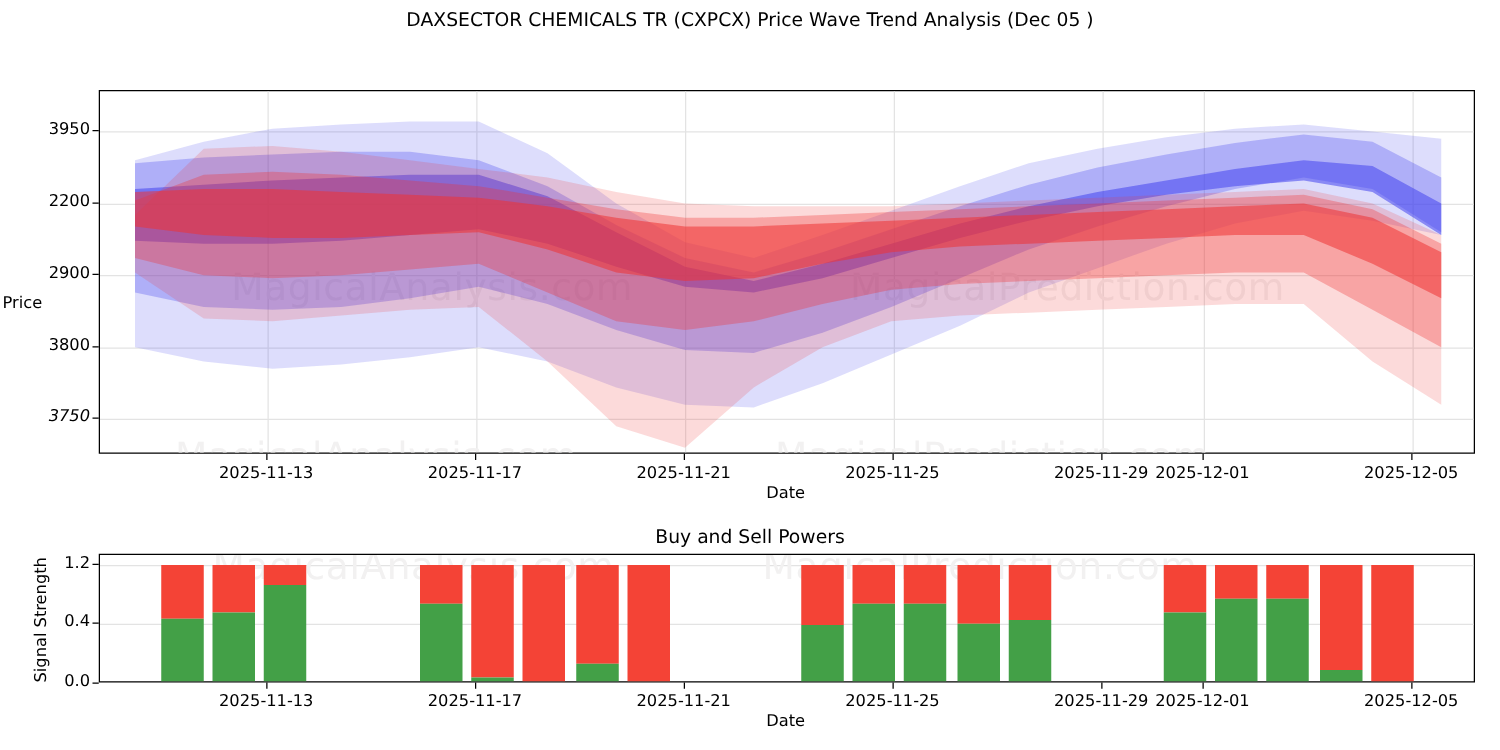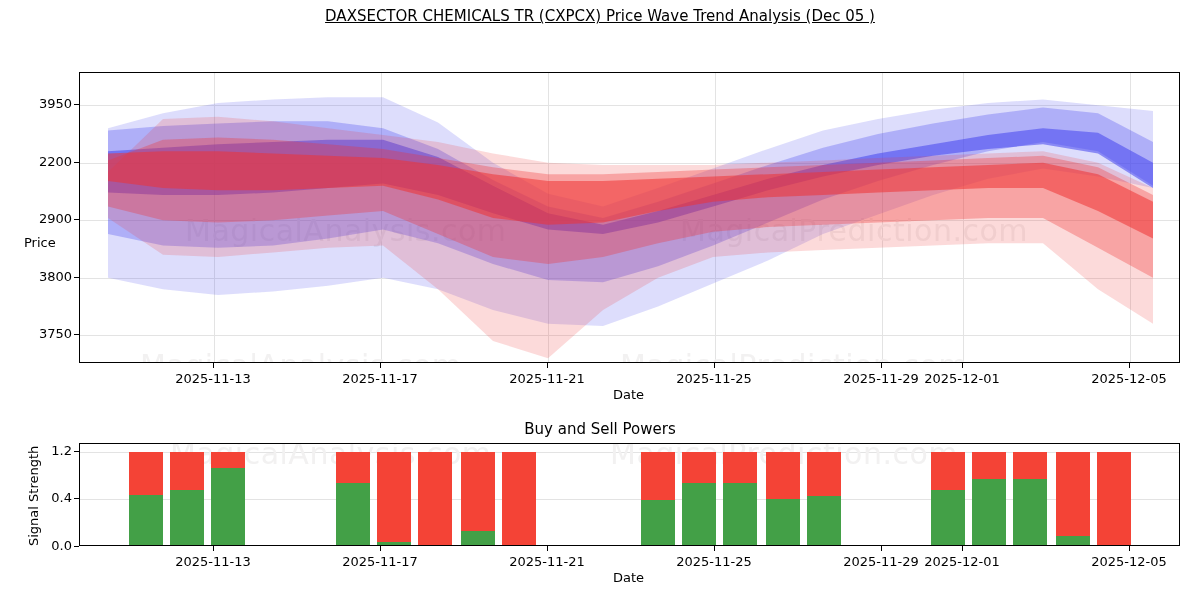--- a/index.html
+++ b/index.html
@@ -4,21 +4,21 @@
 <style>
   html,body{margin:0;padding:0;}
   body{
     width:1200px;height:600px;background:#ffffff;
     font-family:"DejaVu Sans","Liberation Sans",sans-serif;
     color:#000;overflow:hidden;position:relative;
   }
   #root{position:relative;width:1200px;height:600px;}
 
   
-  .title-block{position:absolute;left:0;top:6px;width:1200px;text-align:center;text-decoration:underline;}
+  .title-block{position:absolute;left:0;top:6px;width:1200px;text-align:center;}
   .title-line{font-size:15px;line-height:20px;color:#000;}
 
   .subplot-title{
     position:absolute;width:1200px;text-align:center;
     font-size:15px;line-height:18px;color:#000;
   }
 
   
   .axes{position:absolute;box-sizing:border-box;border:1.1px solid #000;background:#fff;overflow:hidden;}
 
@@ -77,21 +77,21 @@
       <svg class="bandsvg" width="1101" height="291">
         <path d="M 28.0 55.2 L 83.0 40.3 L 138.0 29.9 L 193.0 26.5 L 248.0 24.2 L 303.0 24.2 L 358.0 49.5 L 413.0 89.7 L 468.0 120.8 L 523.0 133.4 L 578.0 115.0 L 633.0 95.5 L 688.0 75.9 L 743.0 57.5 L 798.0 46.0 L 853.0 36.8 L 908.0 29.9 L 963.0 26.5 L 1018.0 32.2 L 1073.0 38.0 L 1073.0 115.0 L 1018.0 103.5 L 963.0 95.5 L 908.0 105.8 L 853.0 121.9 L 798.0 141.5 L 743.0 161.0 L 688.0 187.5 L 633.0 210.5 L 578.0 233.5 L 523.0 253.0 L 468.0 250.7 L 413.0 236.9 L 358.0 216.2 L 303.0 204.7 L 248.0 212.8 L 193.0 218.5 L 138.0 222.0 L 83.0 216.2 L 28.0 204.7 Z" fill="#4444ee" fill-opacity="0.18" stroke="none"></path>
         <path d="M 28.0 57.5 L 83.0 52.9 L 138.0 50.6 L 193.0 48.3 L 248.0 48.3 L 303.0 55.2 L 358.0 75.9 L 413.0 107.0 L 468.0 133.4 L 523.0 144.9 L 578.0 128.8 L 633.0 110.4 L 688.0 92.0 L 743.0 74.8 L 798.0 61.0 L 853.0 50.6 L 908.0 41.4 L 963.0 34.5 L 1018.0 40.3 L 1073.0 69.0 L 1073.0 112.7 L 1018.0 78.2 L 963.0 69.0 L 908.0 78.2 L 853.0 92.0 L 798.0 108.1 L 743.0 126.5 L 688.0 149.5 L 633.0 172.5 L 578.0 193.2 L 523.0 209.3 L 468.0 207.0 L 413.0 190.9 L 358.0 170.2 L 303.0 156.4 L 248.0 165.6 L 193.0 172.5 L 138.0 174.8 L 83.0 172.5 L 28.0 161.0 Z" fill="#4444ee" fill-opacity="0.3" stroke="none"></path>
         <path d="M 28.0 78.2 L 83.0 74.8 L 138.0 71.3 L 193.0 69.0 L 248.0 66.7 L 303.0 66.7 L 358.0 84.0 L 413.0 112.7 L 468.0 140.3 L 523.0 151.8 L 578.0 138.0 L 633.0 121.9 L 688.0 105.8 L 743.0 92.0 L 798.0 80.5 L 853.0 71.3 L 908.0 62.1 L 963.0 55.2 L 1018.0 59.8 L 1073.0 89.7 L 1073.0 115.0 L 1018.0 80.5 L 963.0 71.3 L 908.0 75.9 L 853.0 82.8 L 798.0 92.0 L 743.0 103.5 L 688.0 117.3 L 633.0 133.4 L 578.0 149.5 L 523.0 161.0 L 468.0 156.4 L 413.0 140.3 L 358.0 121.9 L 303.0 110.4 L 248.0 115.0 L 193.0 119.6 L 138.0 121.9 L 83.0 121.9 L 28.0 119.6 Z" fill="#4444ee" fill-opacity="0.55" stroke="none"></path>
         <path d="M 28.0 98.9 L 83.0 46.0 L 138.0 43.7 L 193.0 48.3 L 248.0 55.2 L 303.0 62.1 L 358.0 69.0 L 413.0 80.5 L 468.0 89.7 L 523.0 92.0 L 578.0 92.0 L 633.0 92.0 L 688.0 89.7 L 743.0 87.4 L 798.0 85.1 L 853.0 82.8 L 908.0 80.5 L 963.0 78.2 L 1018.0 89.7 L 1073.0 115.0 L 1073.0 250.7 L 1018.0 216.2 L 963.0 170.2 L 908.0 170.2 L 853.0 172.5 L 798.0 174.8 L 743.0 177.1 L 688.0 179.4 L 633.0 184.0 L 578.0 204.7 L 523.0 236.9 L 468.0 285.2 L 413.0 268.0 L 358.0 216.2 L 303.0 172.5 L 248.0 174.8 L 193.0 179.4 L 138.0 184.0 L 83.0 181.7 L 28.0 144.9 Z" fill="#ee3333" fill-opacity="0.18" stroke="none"></path>
         <path d="M 28.0 87.4 L 83.0 66.7 L 138.0 64.4 L 193.0 66.7 L 248.0 71.3 L 303.0 75.9 L 358.0 85.1 L 413.0 94.3 L 468.0 101.2 L 523.0 101.2 L 578.0 98.9 L 633.0 96.6 L 688.0 94.3 L 743.0 92.0 L 798.0 89.7 L 853.0 87.4 L 908.0 85.1 L 963.0 82.8 L 1018.0 94.3 L 1073.0 121.9 L 1073.0 204.7 L 1018.0 174.8 L 963.0 144.9 L 908.0 144.9 L 853.0 147.2 L 798.0 149.5 L 743.0 151.8 L 688.0 154.1 L 633.0 158.7 L 578.0 170.2 L 523.0 184.0 L 468.0 190.9 L 413.0 184.0 L 358.0 161.0 L 303.0 138.0 L 248.0 142.6 L 193.0 147.2 L 138.0 149.5 L 83.0 147.2 L 28.0 133.4 Z" fill="#ee3333" fill-opacity="0.32" stroke="none"></path>
         <path d="M 28.0 80.5 L 83.0 78.2 L 138.0 78.2 L 193.0 80.5 L 248.0 82.8 L 303.0 85.1 L 358.0 92.0 L 413.0 101.2 L 468.0 108.1 L 523.0 108.1 L 578.0 105.8 L 633.0 103.5 L 688.0 101.2 L 743.0 98.9 L 798.0 96.6 L 853.0 94.3 L 908.0 92.0 L 963.0 89.7 L 1018.0 101.2 L 1073.0 128.8 L 1073.0 165.6 L 1018.0 138.0 L 963.0 115.0 L 908.0 115.0 L 853.0 117.3 L 798.0 119.6 L 743.0 121.9 L 688.0 124.2 L 633.0 128.8 L 578.0 138.0 L 523.0 149.5 L 468.0 151.8 L 413.0 144.9 L 358.0 126.5 L 303.0 112.7 L 248.0 115.0 L 193.0 117.3 L 138.0 117.3 L 83.0 115.0 L 28.0 108.1 Z" fill="#ee3333" fill-opacity="0.55" stroke="none"></path>
       </svg>
     </div>
 
-  <div class="axis-name" style="left:24px;top:235px;">Price</div>
+  <div class="axis-name" style="left:2px;top:235px;">Price</div>
   <div class="axis-name" style="left:613px;top:387px;">Date</div>
 
   <div class="subplot-title" style="left:0;top:420px;">Buy and Sell Powers</div>
 
   <div class="axes" id="bar-axes" style="left:79px;top:443px;width:1101px;height:103px;">
   <div class="gridline" style="top: 55.3px;"></div>
       <div class="gridline" style="top: 7.6px;"></div>
       <div class="wm" style="left: 90px; top: -8px;">MagicalAnalysis.com</div>
       <div class="wm" style="left: 530px; top: -8px;">MagicalPrediction.com</div>
       <div class="bar" style="left: 49px; top: 7.6px; width: 34px; height: 95.4px;">
@@ -162,21 +162,21 @@
       </div>
       <div class="bar" style="left: 1017px; top: 7.6px; width: 34px; height: 95.4px;">
         <div class="sell" style="top: 0px; height: 95.4px;"></div>
       </div>
     </div>
 
   <div class="axis-name vert" style="left:26px;top:546px;">Signal Strength</div>
   <div class="axis-name" style="left:613px;top:570px;">Date</div>
 
 <div class="ytick" style="left: 74px; top: 334.2px;"></div>
-    <div class="ylabel-txt" style="left: 17px; width: 55px; top: 326.2px;">3750</div>
+    <div class="ylabel-txt" style="left: 17px; width: 55px; top: 326.2px; font-style: italic;">3750</div>
     <div class="ytick" style="left: 74px; top: 276.7px;"></div>
     <div class="ylabel-txt" style="left: 17px; width: 55px; top: 268.7px;">3800</div>
     <div class="ytick" style="left: 74px; top: 219.2px;"></div>
     <div class="ylabel-txt" style="left: 17px; width: 55px; top: 211.2px;">2900</div>
     <div class="ytick" style="left: 74px; top: 161.7px;"></div>
     <div class="ylabel-txt" style="left: 17px; width: 55px; top: 153.7px;">2200</div>
     <div class="ytick" style="left: 74px; top: 104.2px;"></div>
     <div class="ylabel-txt" style="left: 17px; width: 55px; top: 96.2px;">3950</div>
     <div class="xtick" style="left: 213px; top: 363px;"></div>
     <div class="xlabel-txt" style="left: 213px; top: 371px;">2025-11-13</div>

